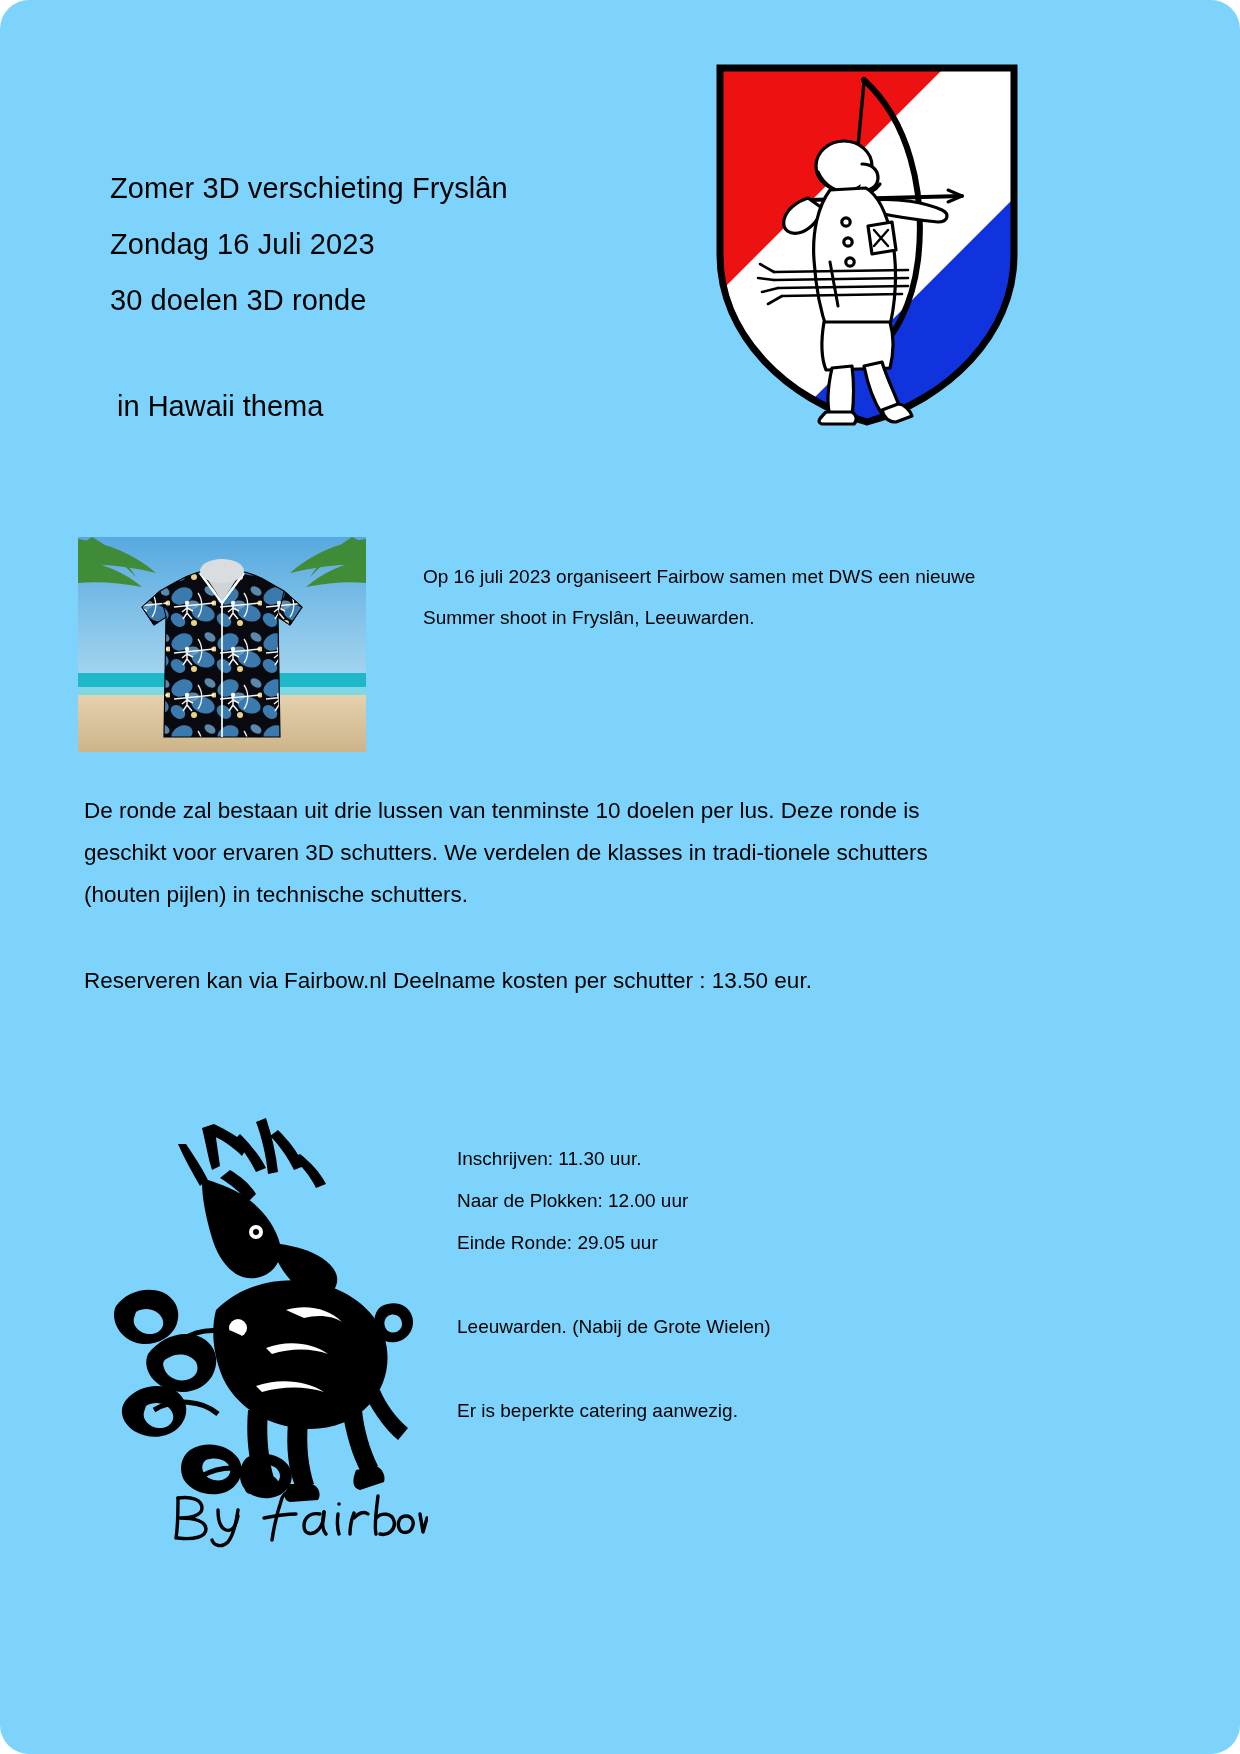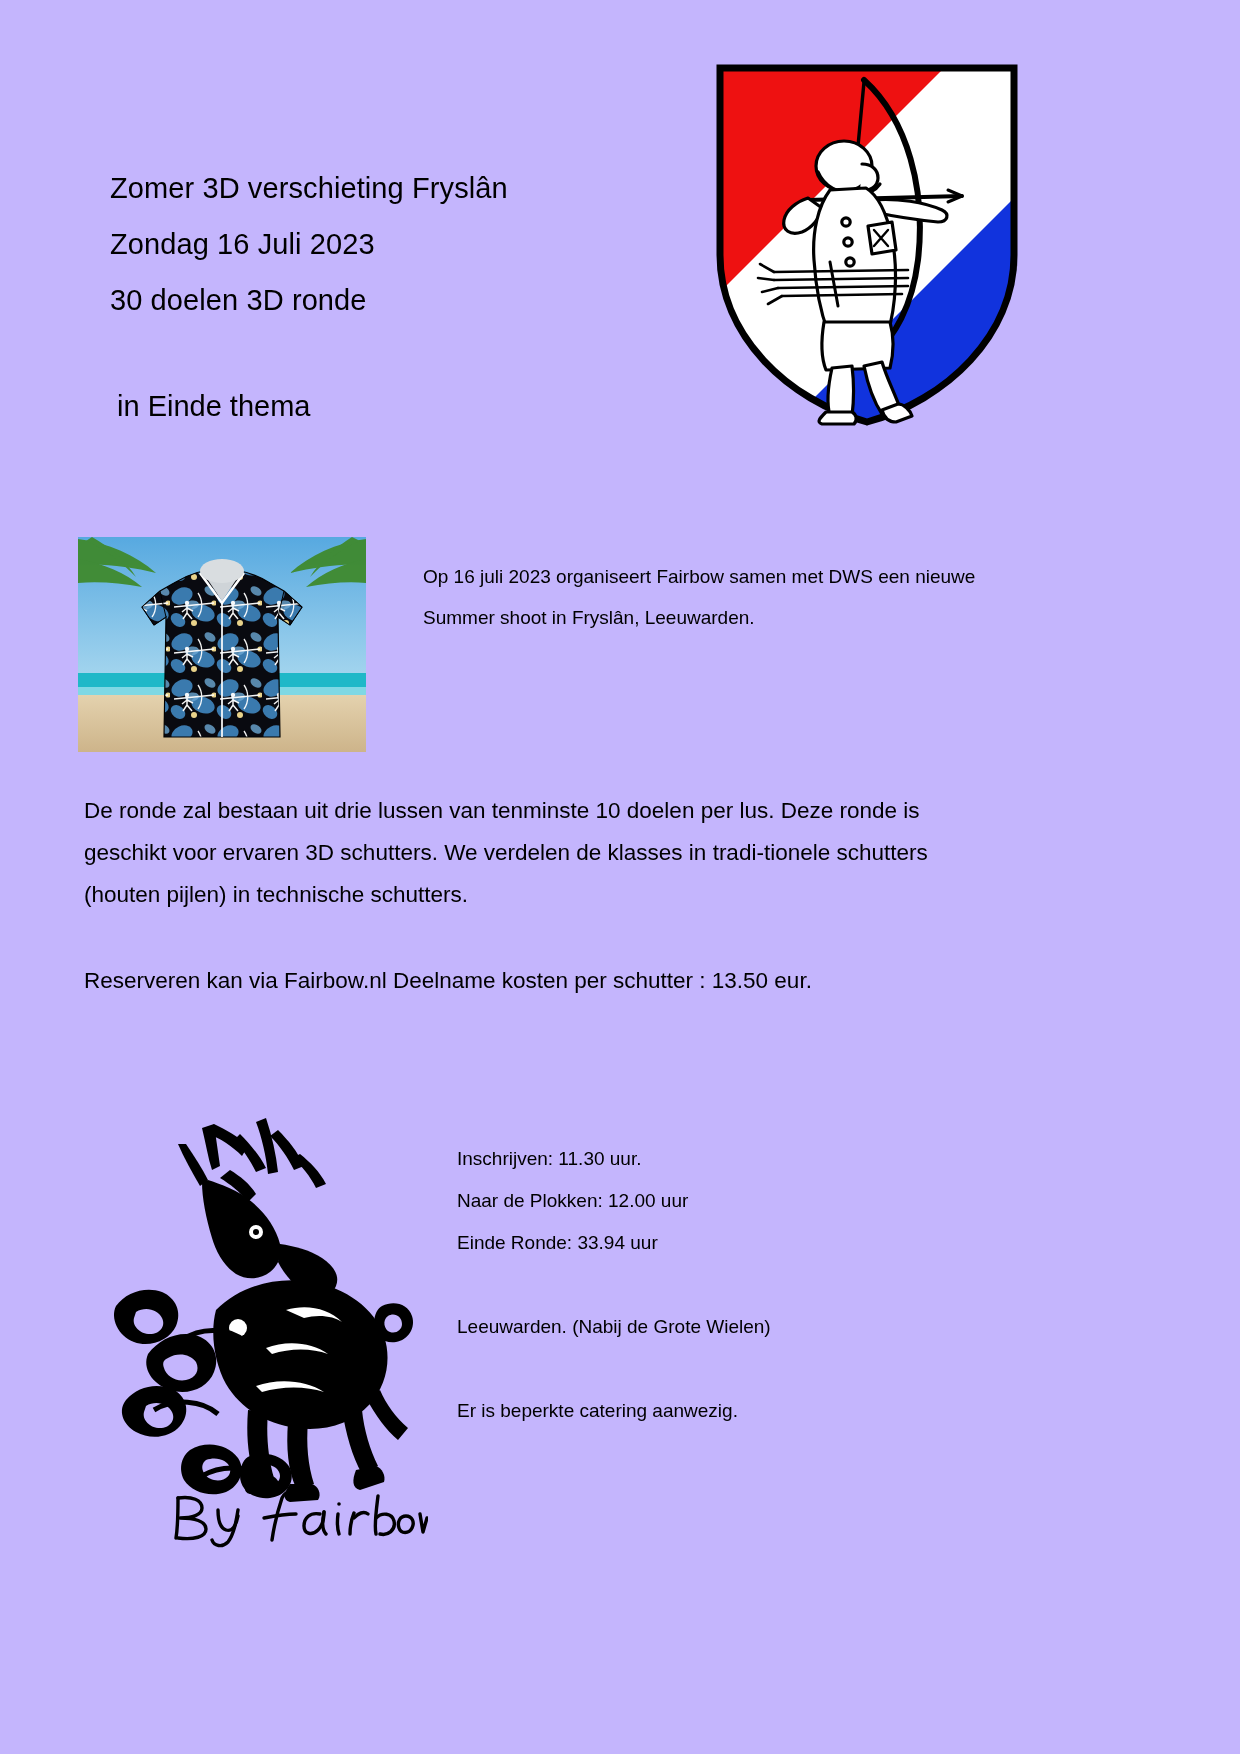--- a/index.html
+++ b/index.html
@@ -12,21 +12,22 @@
     height: 1754px;
     position: relative;
     font-family: "Liberation Sans", sans-serif;
     color: #000000;
     overflow: hidden;
   }
 
   .page {
     position: absolute;
     inset: 0;
-    background: #c4b5fd;
+    background: #7dd3fc;
+    border-radius: 29px;
   }
 
   
   .heading-block {
     position: absolute;
     left: 110px;
     top: 160px;
     width: 620px;
   }
   .heading-line {
@@ -129,21 +130,21 @@
 <body>
 
 <div class="page">
 
   <div class="heading-block">
     <div class="heading-line">Zomer 3D verschieting Fryslân</div>
     <div class="heading-line">Zondag 16 Juli 2023</div>
     <div class="heading-line">30 doelen 3D ronde</div>
   </div>
 
-  <div class="theme-line">in Einde thema</div>
+  <div class="theme-line">in Hawaii thema</div>
 
   <div class="emblem">
     <svg viewBox="0 0 310 370" xmlns="http://www.w3.org/2000/svg">
       <defs>
         <clipPath id="shieldClip">
           <path d="M8 8 H302 V195 C302 275 235 340 155 362 C75 340 8 275 8 195 Z"></path>
         </clipPath>
       </defs>
 
       <g clip-path="url(#shieldClip)">
@@ -388,21 +389,21 @@
 
         <path d="M252 26 L255 44 L259 30"></path>
       </g>
     </svg>
   </div>
 
   <div class="details">
     <div class="details-group">
       <div class="details-line">Inschrijven: 11.30 uur.</div>
       <div class="details-line">Naar de Plokken: 12.00 uur</div>
-      <div class="details-line">Einde Ronde: 33.94 uur</div>
+      <div class="details-line">Einde Ronde: 29.05 uur</div>
     </div>
     <div class="details-group">
       <div class="details-line">Leeuwarden. (Nabij de Grote Wielen)</div>
     </div>
     <div class="details-group">
       <div class="details-line">Er is beperkte catering aanwezig.</div>
     </div>
   </div>
 
 </div>

